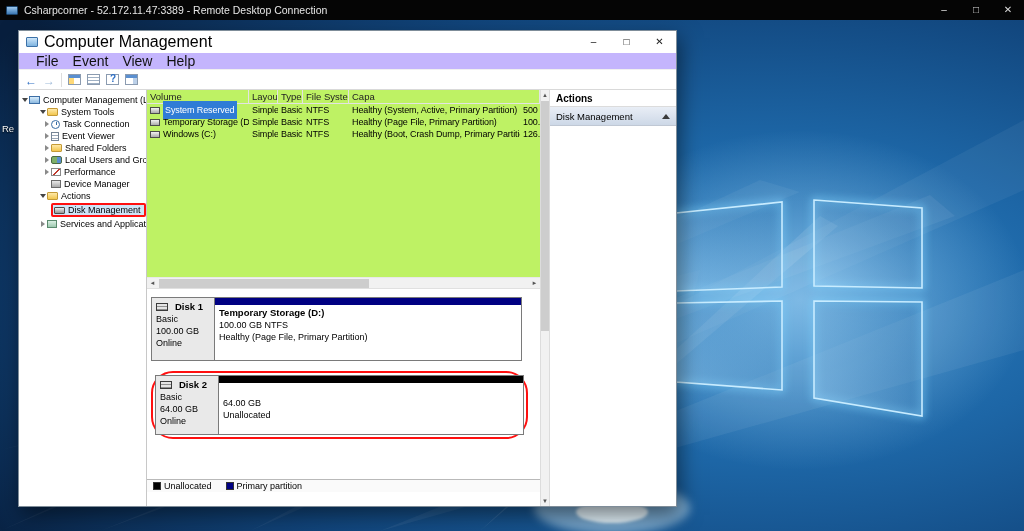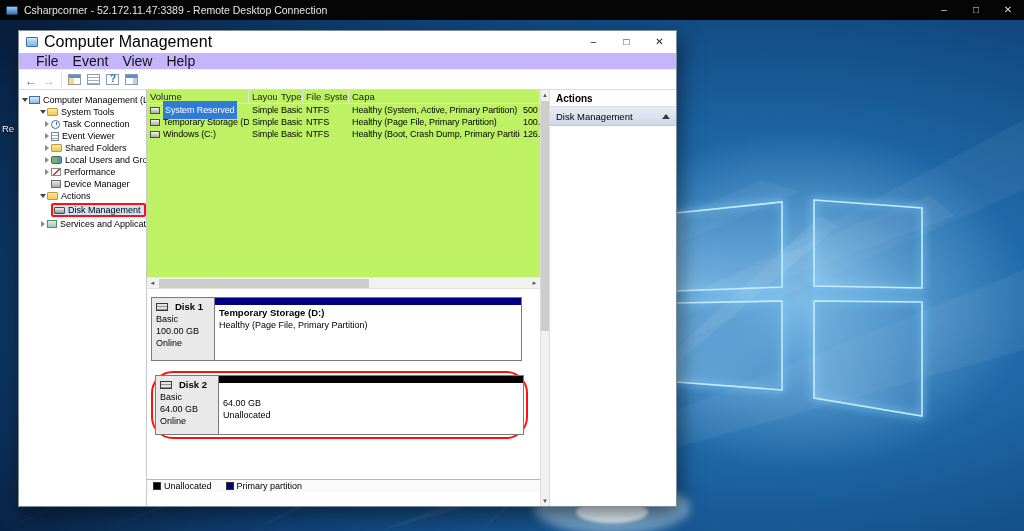--- a/index.html
+++ b/index.html
@@ -373,20 +373,21 @@
                   <span>Disk 1</span>
                   </div>
                 <div>Basic</div>
                 <div>100.00 GB</div>
                 <div>Online</div>
               </div>
               <div class="dpart">
                 <div class="dstrip" style="background: rgb(0, 0, 130);"></div>
                 <div class="dbody">
                   <div class="dtitle">Temporary Storage  (D:)</div>
+                  <div>100.00 GB NTFS</div>
                   <div>Healthy (Page File, Primary Partition)</div>
                 </div>
               </div>
             </div>
 
             <div class="annot-disk" style="border-color: rgb(255, 16, 16); border-radius: 22px;">
               <div class="drow">
                 <div class="dlabel">
                   <div class="dname">
                       <i class="icon ic-drive"></i>

